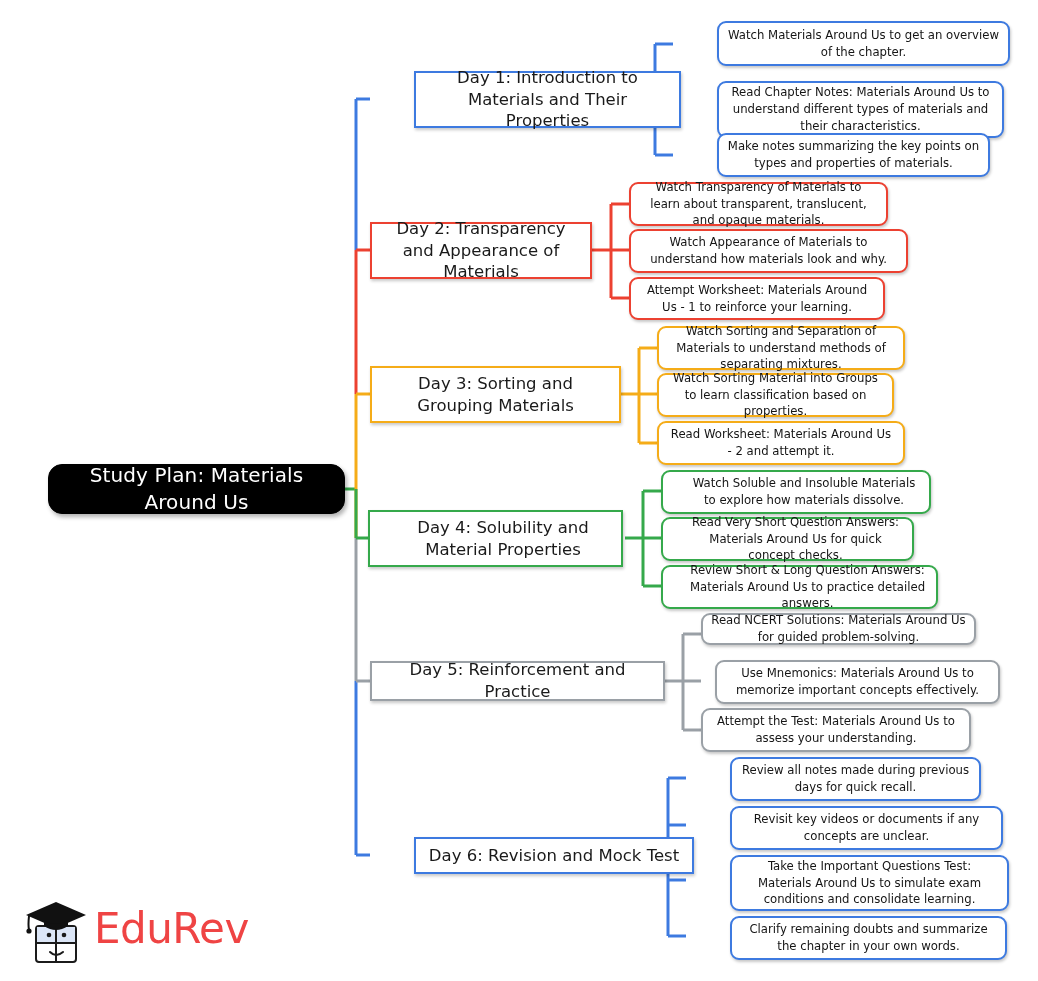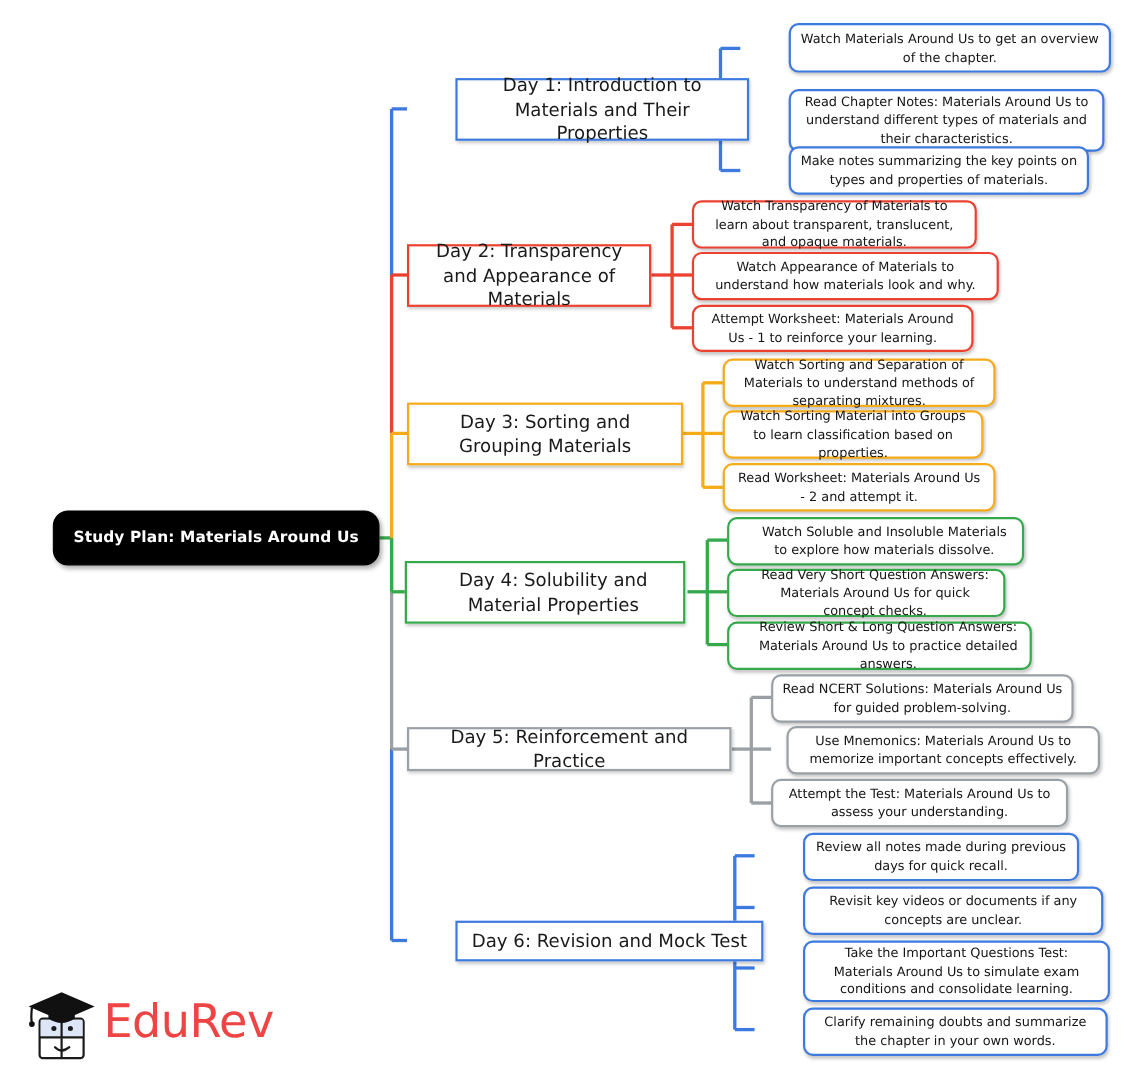--- a/index.html
+++ b/index.html
@@ -15,21 +15,21 @@
     position:absolute;box-sizing:border-box;
     display:flex;align-items:center;justify-content:center;
     text-align:center;background:#ffffff;
     box-shadow:1px 2px 3px rgba(0,0,0,.22);
   }
   .node span{display:block;width:100%;}
 
   
   .root{
     background:#000000;color:#ffffff;border:1px solid #000000;
-    border-radius:14px;font-weight:bold;font-size:14px;line-height:1.35;
+    border-radius:14px;font-weight:normal;font-size:20px;line-height:1.35;
     letter-spacing:.1px;padding:4px 10px;
     box-shadow:2px 3px 4px rgba(0,0,0,.30);
   }
   
   .day{
     border-width:2.5px;border-style:solid;border-radius:0;
     font-size:16.5px;line-height:1.32;color:#1a1a1a;padding:3px 9px;
   }
   
   .leaf{
@@ -174,21 +174,21 @@
   <div class="node leaf c-green" style="left:661px;top:517px;width:253px;height:44px;">
     <span>Read Very Short Question Answers: Materials Around Us for quick concept checks.</span>
   </div>
   <div class="node leaf c-green" style="left:661px;top:565px;width:277px;height:44px;">
     <span>Review Short &amp; Long Question Answers: Materials Around Us to practice detailed answers.</span>
   </div>
 
   <div class="node day c-gray" style="left:370px;top:661px;width:295px;height:40px;">
     <span>Day 5: Reinforcement and Practice</span>
   </div>
-  <div class="node leaf c-gray" style="left:701px;top:613px;width:275px;height:44px;">
+  <div class="node leaf c-gray" style="left:701px;top:613px;width:275px;height:32px;">
     <span>Read NCERT Solutions: Materials Around Us for guided problem-solving.</span>
   </div>
   <div class="node leaf c-gray" style="left:715px;top:660px;width:285px;height:44px;">
     <span>Use Mnemonics: Materials Around Us to memorize important concepts effectively.</span>
   </div>
   <div class="node leaf c-gray" style="left:701px;top:708px;width:270px;height:44px;">
     <span>Attempt the Test: Materials Around Us to assess your understanding.</span>
   </div>
 
   <div class="node day c-blue" style="left:370px;top:837px;width:280px;height:37px;">

